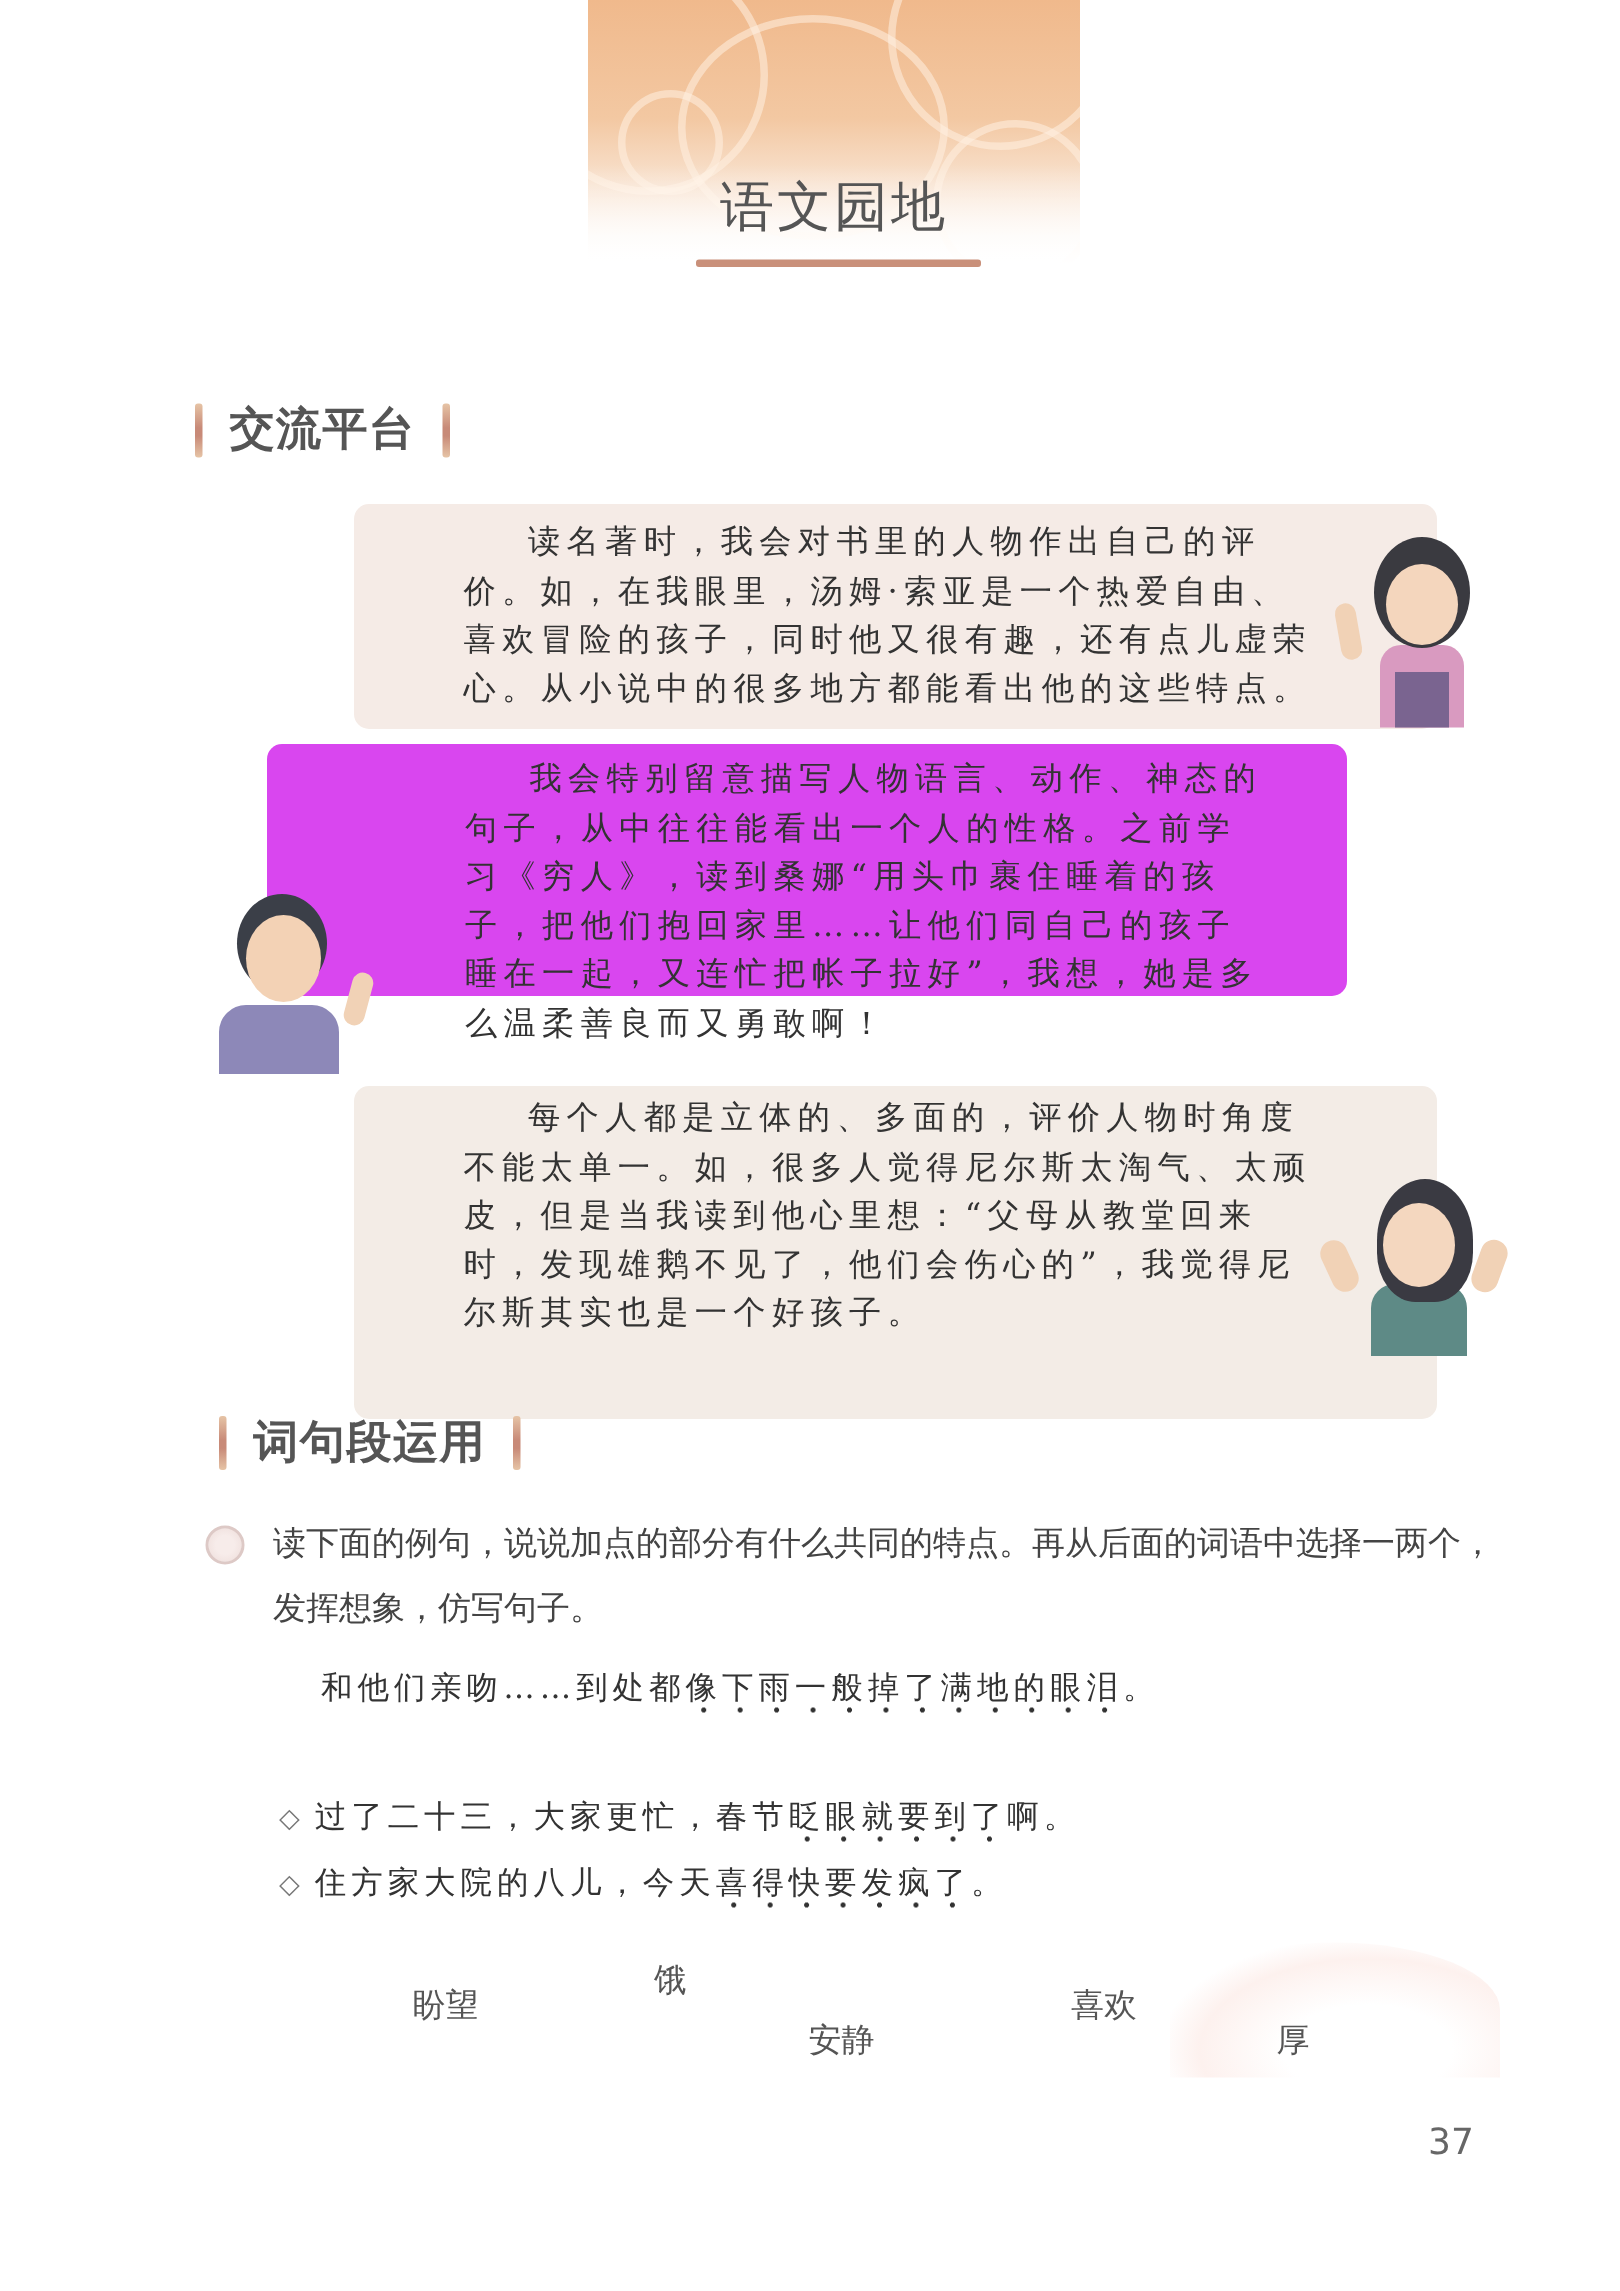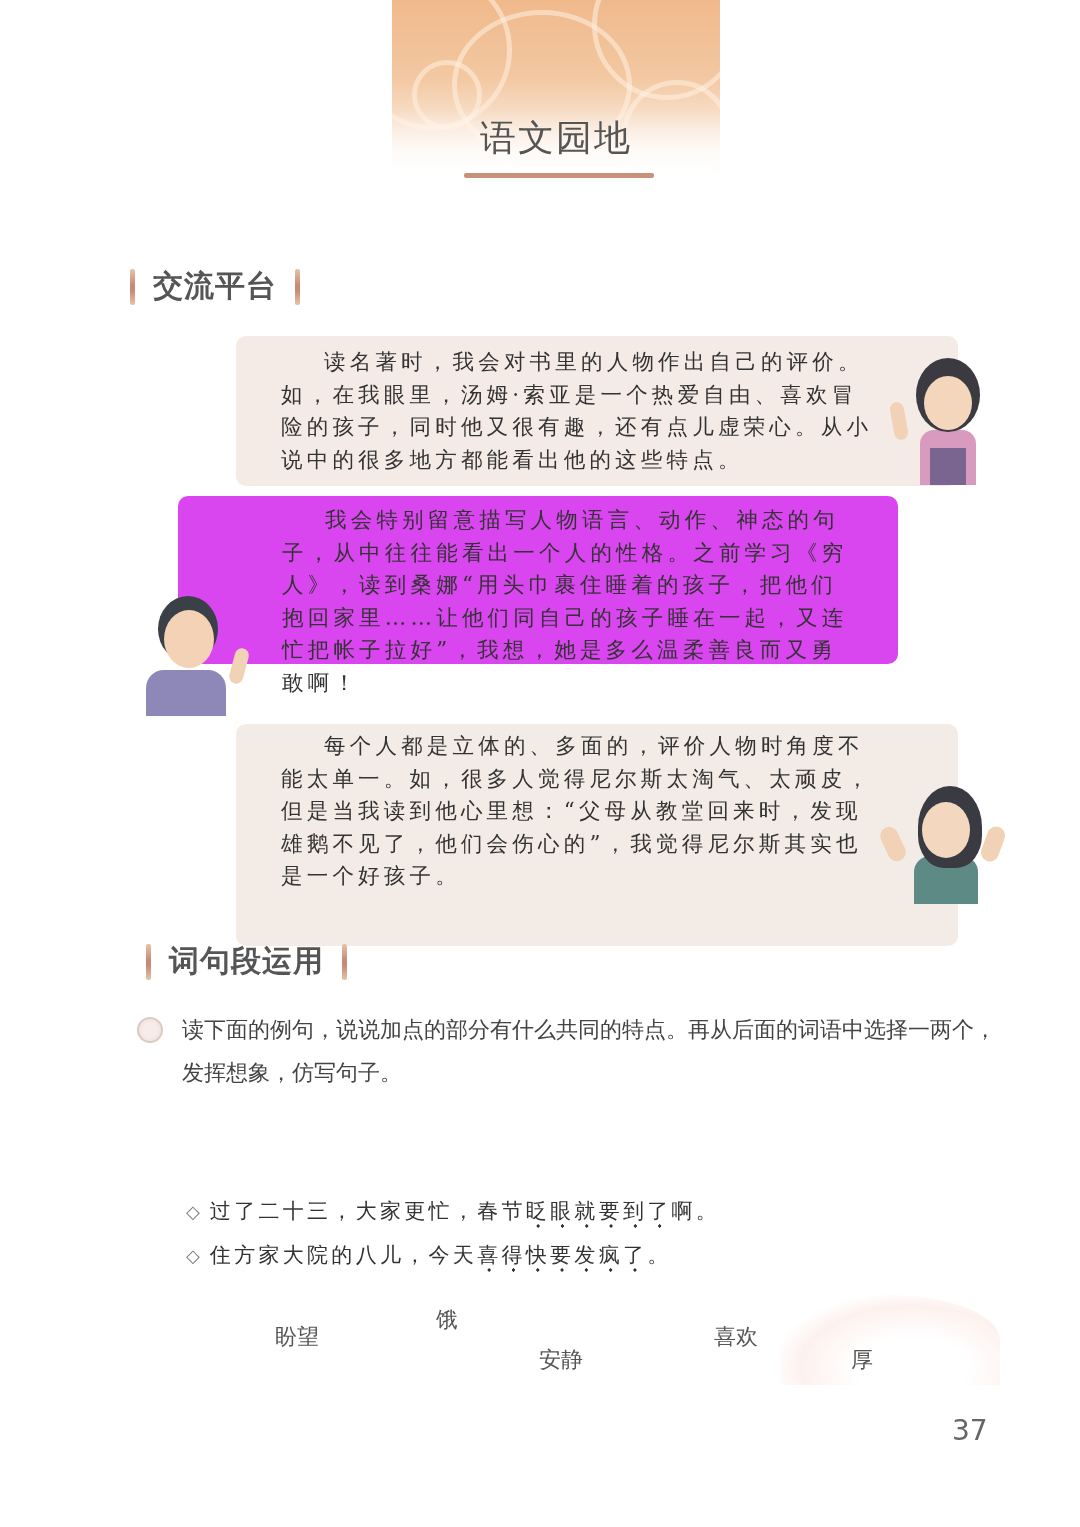--- a/index.html
+++ b/index.html
@@ -35,21 +35,21 @@
     }
     .section-head .label {
       font-family: "DejaVu Sans", "Liberation Sans", sans-serif; font-weight: bold;
       font-size: 30px; color: #555555; margin: 0 18px 0 18px; letter-spacing: 1px;
     }
 
     .bubble {
       position: absolute; border-radius: 10px;
       font-size: 21.5px; line-height: 32.5px; color: #333333; letter-spacing: 4.2px;
     }
-    .bubble p { text-indent: 2em; }
+    .bubble p { text-indent: 2em; margin-left: 28px; }
     .b1 { left: 236px; top: 336px; width: 722px; height: 150px; background: #f5ebe6; padding: 10px 80px 0 45px; }
     .b2 { left: 178px; top: 496px; width: 720px; height: 168px; background: #d946ef; padding: 8px 50px 0 104px; }
     .b3 { left: 236px; top: 724px; width: 722px; height: 222px; background: #f3ece6; padding: 6px 80px 0 45px; }
 
     .child { position: absolute; }
     .head { position: absolute; border-radius: 50%; }
 
     .instr {
       position: absolute; left: 182px; top: 1008px; width: 820px;
       font-family: "DejaVu Sans", "Liberation Sans", sans-serif;
@@ -72,21 +72,21 @@
 
     .word {
       position: absolute; font-size: 22px; color: #555555;
       font-family: "DejaVu Serif", "Liberation Serif", serif;
     }
     .word-glow {
       position: absolute; left: 780px; top: 1295px; width: 220px; height: 90px;
       border-radius: 50% 50% 0 0; background: radial-gradient(ellipse at 60% 80%, #ffffff 30%, #fdf1ee 60%, rgba(255,255,255,0) 75%);
     }
     .page-number {
-      position: absolute; left: 952px; top: 1414px; font-size: 28px; color: #666666;
+      position: absolute; left: 952px; top: 1414px; font-size: 24px; color: #666666;
       font-family: "DejaVu Sans", "Liberation Sans", sans-serif;
     }
   </style>
 </head>
 <body>
 
 <div class="banner">
   <div class="swirl" style="left:-40px;top:-30px;width:160px;height:160px;"></div>
   <div class="swirl" style="left:60px;top:10px;width:180px;height:150px;"></div>
   <div class="swirl" style="left:200px;top:-50px;width:150px;height:150px;"></div>
@@ -138,20 +138,21 @@
 <div class="section-head" style="left:134px;top:941px;margin-left:12px;">
   <span class="bar"></span>
   <span class="label">词句段运用</span>
   <span class="bar"></span>
 </div>
 
 <div class="instr-icon"></div>
 <div class="instr">读下面的例句，说说加点的部分有什么共同的特点。再从后面的词语中选择一两个，发挥想象，仿写句子。</div>
 
 <div class="example" style="top:1103px;width:820px;">
+  <div style="padding-left:28px;"><span>和他们亲吻……到处都</span><span class="dotted">像下雨一般掉了满地的眼泪</span><span>。</span></div>
 </div>
 <div class="example" style="top:1189px;">
   <span class="dia">◇</span><span>过了二十三，大家更忙，春节</span><span class="dotted">眨眼就要到了</span><span>啊。</span>
 </div>
 <div class="example" style="top:1233px;">
   <span class="dia">◇</span><span>住方家大院的八儿，今天</span><span class="dotted">喜得快要发疯了</span><span>。</span>
 </div>
 
 <div class="word-glow"></div>
 <div class="word" style="left:275px;top:1322px;">盼望</div>

